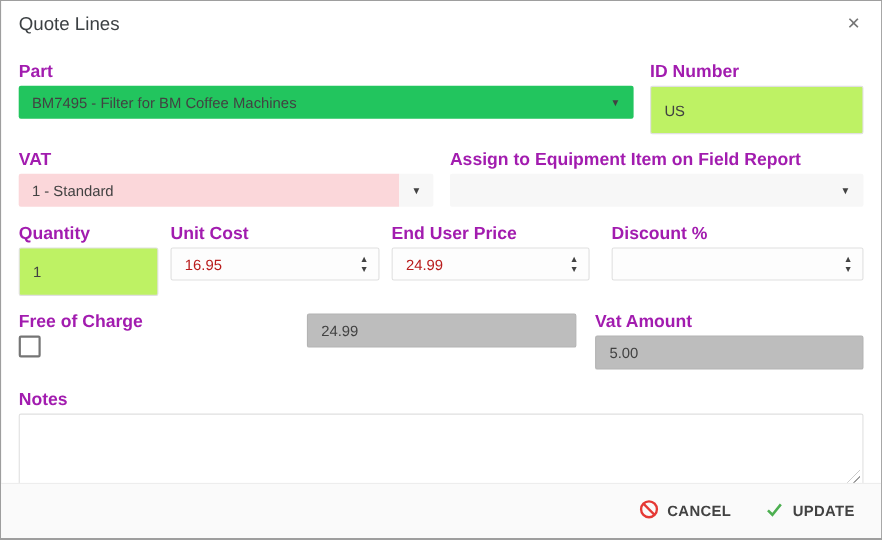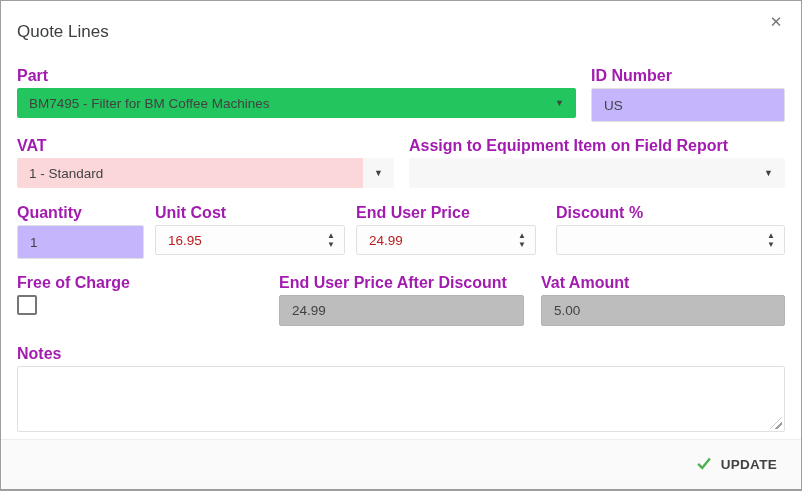--- a/index.html
+++ b/index.html
@@ -1,21 +1,21 @@
 <!DOCTYPE html>
 <html><head>
 <meta charset="utf-8">
 <style>
   * { margin:0; padding:0; box-sizing:border-box; }
   html,body { width:802px; height:491px; background:#fff; font-family:"Liberation Sans", sans-serif; }
   .modal {
     position:relative; width:802px; height:491px; background:#fff;
     border:1px solid #9e9e9e; border-bottom-width:2px; overflow:hidden;
   }
-  .header { padding:21px 16px 0 16px; }
+  .header { padding:11px 16px 0 16px; }
   .title { font-size:17px; color:#3c4043; font-weight:400; line-height:20px; }
   .close-btn {
     position:absolute; top:10px; right:14px; width:22px; height:22px;
     background:transparent; border:none; color:#757575; font-size:15px;
     cursor:pointer; line-height:22px; text-align:center;
   }
   .content { padding:0 16px; }
   .row { display:flex; align-items:flex-start; }
   .row1 { margin-top:26px; }
   .row2 { margin-top:16px; }
@@ -50,21 +50,21 @@
     width:31px; background:#f7f7f7; border-radius:0 2px 2px 0; display:flex;
     align-items:center; justify-content:center;
   }
   .dd-plain {
     height:30px; background:#f7f7f7; border-radius:2px; display:flex; align-items:center;
     padding:0 12px; font-size:13.5px; color:#424242; cursor:pointer;
   }
   .dd-plain .dd-arrow { margin-left:auto; }
   .dd-arrow { font-size:9px; color:#424242; line-height:9px; }
   .text-input {
-    width:100%; height:34px; border:1px solid #e0e0e0; border-radius:2px; background:#c4b5fd;
+    width:100%; height:44px; border:1px solid #e0e0e0; border-radius:2px; background:#bef264;
     padding:0 12px; font-size:13.5px; color:#424242; font-family:"Liberation Sans", sans-serif; outline:none;
   }
   .spin-wrap { position:relative; height:30px; border:1px solid #e0e0e0; border-radius:2px; background:#fdfdfd; display:flex; }
   .spin-wrap input {
     flex:1; min-width:0; border:none; background:transparent; padding:0 12px;
     font-size:13.5px; color:#b91c1c; font-family:"Liberation Sans", sans-serif; outline:none;
   }
   .spinners { width:26px; display:flex; flex-direction:column; align-items:center; justify-content:center; gap:2px; }
   .spin-up, .spin-down { font-size:8px; line-height:7px; color:#424242; cursor:pointer; background:none; border:none; padding:0; }
   .checkbox {
@@ -177,40 +177,48 @@
         </div>
       </div>
     </div>
 
     <div class="row row4">
       <div class="g-foc">
         <span class="fld-label">Free of Charge</span>
         <input class="checkbox" type="checkbox" style="">
       </div>
       <div class="g-eupad">
-        <span class="fld-label">End User Price After Discount</span>
         <div class="disabled-box">24.99</div>
       </div>
       <div class="g-vatamt">
         <span class="fld-label">Vat Amount</span>
         <div class="disabled-box">5.00</div>
       </div>
     </div>
 
     <div class="row5">
       <span class="fld-label">Notes</span>
       <div class="notes-area">
         <textarea style=""></textarea>
         <div class="resize-grip"></div>
       </div>
     </div>
 
   </div>
 
   <div class="footer">
+    <button class="footer-btn">
+      <span>
+        <svg width="18" height="18" viewBox="0 0 20 20">
+          <circle cx="10" cy="10" r="8" fill="none" stroke="#e53935" stroke-width="2.4"></circle>
+          <line x1="4.6" y1="4.6" x2="15.4" y2="15.4" stroke="#e53935" stroke-width="2.4"></line>
+        </svg>
+      </span>
+      <span>CANCEL</span>
+    </button>
     <button class="footer-btn">
       <span>
         <svg width="18" height="18" viewBox="0 0 20 20">
           <path d="M3.5 11 L8 15.5 L16.5 5" fill="none" stroke="#4caf50" stroke-width="2.6"></path>
         </svg>
       </span>
       <span>UPDATE</span>
     </button>
   </div>
 </div>

